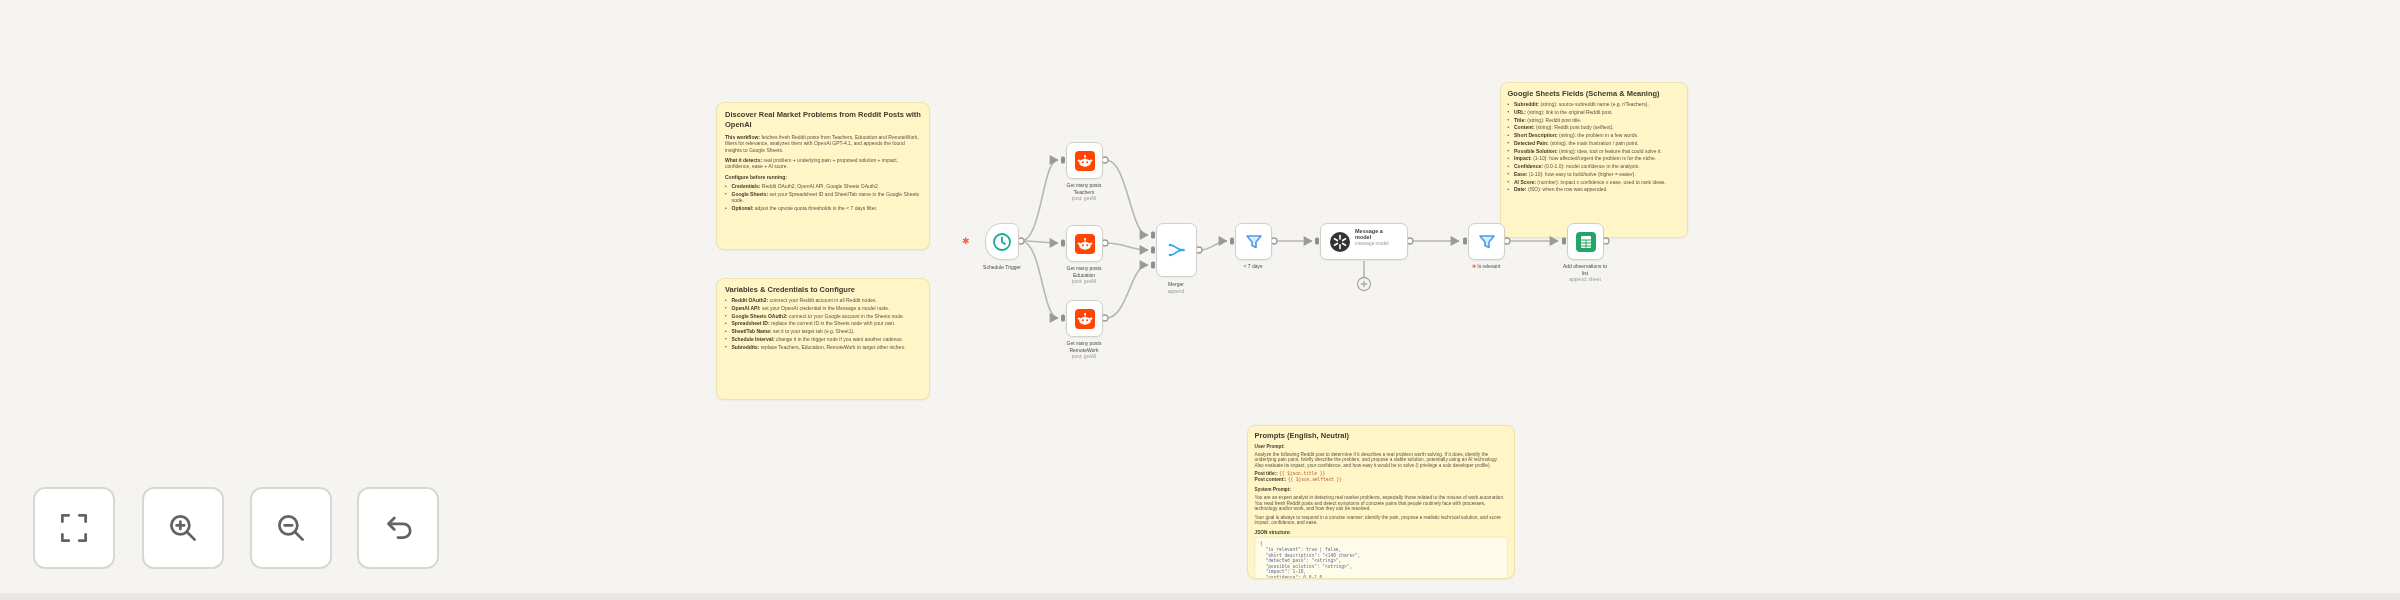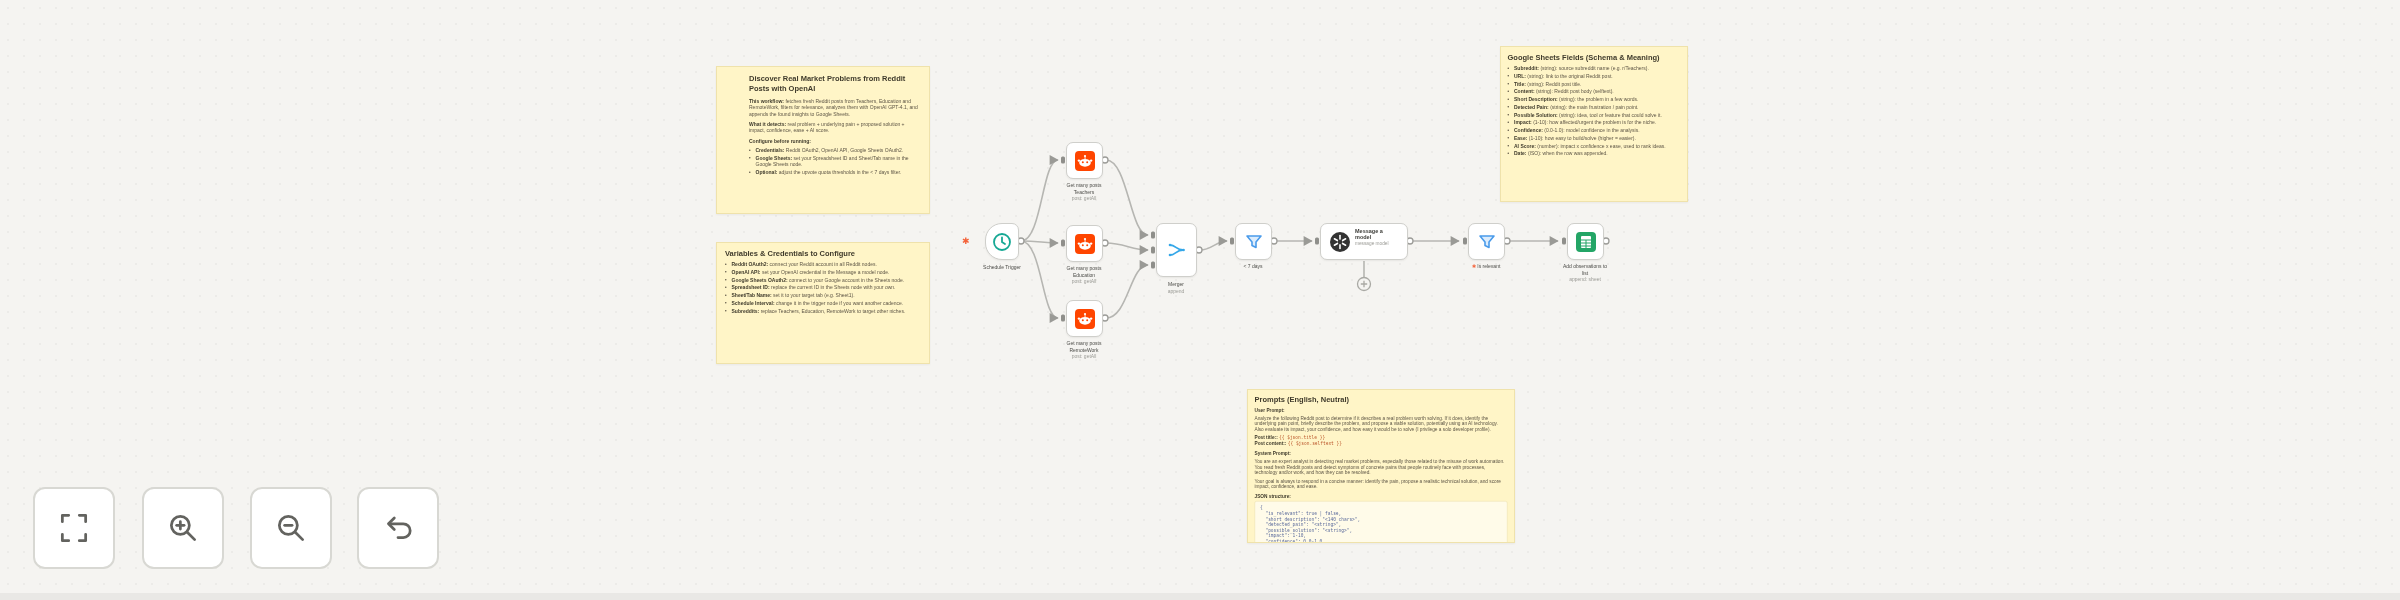--- a/index.html
+++ b/index.html
@@ -9,21 +9,21 @@
     position: relative; width: 2400px; height: 600px;
     background-color: #f5f4f1;
     background-image: radial-gradient(circle, rgba(0,0,0,0.035) 1px, transparent 1.2px);
     background-size: 16px 16px;
   }
   .bottom-edge { position: absolute; left: 0; bottom: 0; width: 2400px; height: 7px; background: #e9e8e5; }
 
   
   .note {
     position: absolute; background: #fff5c7; border: 1px solid #efe2ab;
-    border-radius: 0; box-shadow: 0 1px 2px rgba(0,0,0,0.05); overflow: hidden;
+    border-radius: 8px; box-shadow: 0 1px 2px rgba(0,0,0,0.05); overflow: hidden; margin-top: 36px;
   }
   .note-inner {
     width: 200%; transform: scale(0.5); transform-origin: top left;
     padding: 14px 16px; font-size: 10px; line-height: 1.3; color: #5d5ticket545;
     color: #5d5545;
   }
   .note-title { font-size: 15px; font-weight: 700; color: #3f3a2b; line-height: 1.25; margin-bottom: 9px; }
   .note p { margin: 7px 0; }
   .note ul { margin: 6px 0 0 0; padding-left: 13px; }
   .note li { margin-bottom: 2.5px; }
@@ -70,21 +70,21 @@
     border: 2px solid #d8d8d3; border-radius: 12px;
     display: flex; align-items: center; justify-content: center; cursor: pointer;
   }
   .wires { position: absolute; left: 0; top: 0; pointer-events: none; }
 </style>
 </head>
 <body>
 
 <div id="canvas">
 
-  <div class="note" style="left:716px; top:66px; width:214px; height:148px;padding-left:24px;">
+  <div class="note" style="left:716px; top:66px; width:214px; height:148px;">
     <div class="note-inner">
       <div class="note-title">Discover Real Market Problems from Reddit Posts with OpenAI</div>
       <p><span class="term">This workflow</span><span>fetches fresh Reddit posts from Teachers, Education and RemoteWork, filters for relevance, analyzes them with OpenAI GPT-4.1, and appends the found insights to Google Sheets.</span></p>
       <p><span class="term">What it detects</span><span>real problem + underlying pain + proposed solution + impact, confidence, ease + AI score.</span></p>
       <div class="subhead">Configure before running:</div>
       <ul>
         <li><span class="term">Credentials</span><span>Reddit OAuth2, OpenAI API, Google Sheets OAuth2.</span></li>
         <li><span class="term">Google Sheets</span><span>set your Spreadsheet ID and Sheet/Tab name in the Google Sheets node.</span></li>
         <li><span class="term">Optional</span><span>adjust the upvote quota thresholds in the &lt; 7 days filter.</span></li>
       </ul>

